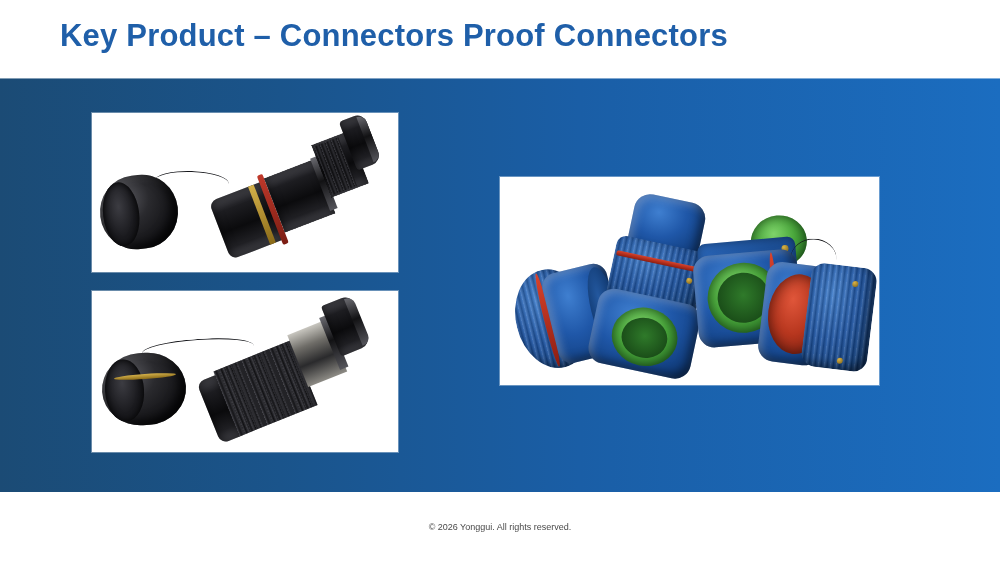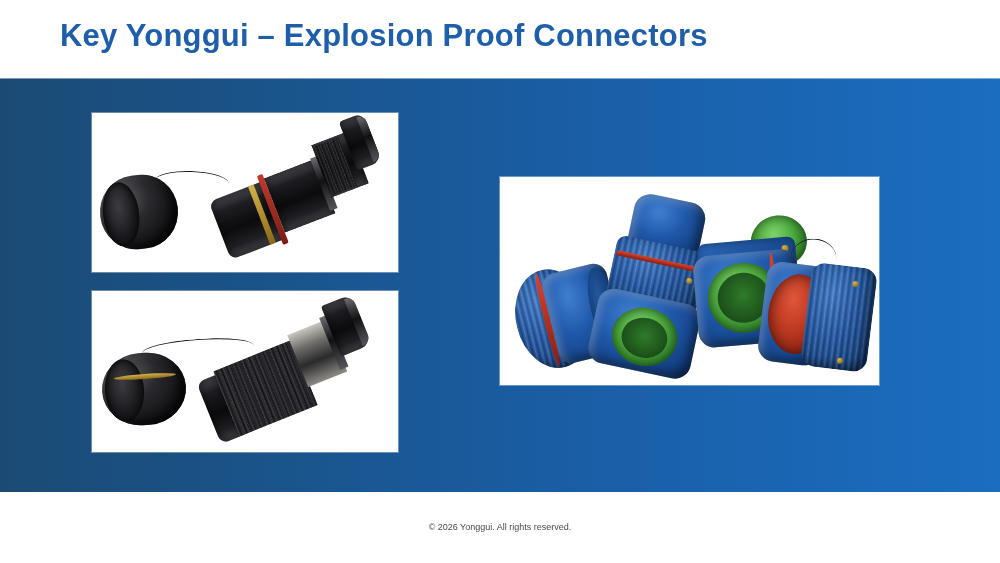--- a/index.html
+++ b/index.html
@@ -123,21 +123,21 @@
     box-shadow:inset 0 0 8px rgba(0,0,0,.4);
   }
   .bolt{position:absolute;border-radius:50%;background:radial-gradient(circle at 35% 30%,#d9b349,#7a5e13);}
 </style>
 </head>
 <body>
 
 <div class="slide">
 
   <div class="header">
-    <div class="slide-title">Key Yonggui – Explosion Proof Connectors</div>
+    <div class="slide-title">Key Product – Connectors Proof Connectors</div>
   </div>
 
   <div class="body-band">
     <div class="band-topline"></div>
   </div>
 
   <div class="photo" id="photo-1">
     <div class="scene">
 
       <div class="cable" style="left:62px;top:58px;width:75px;height:22px;transform:rotate(2deg);"></div>

